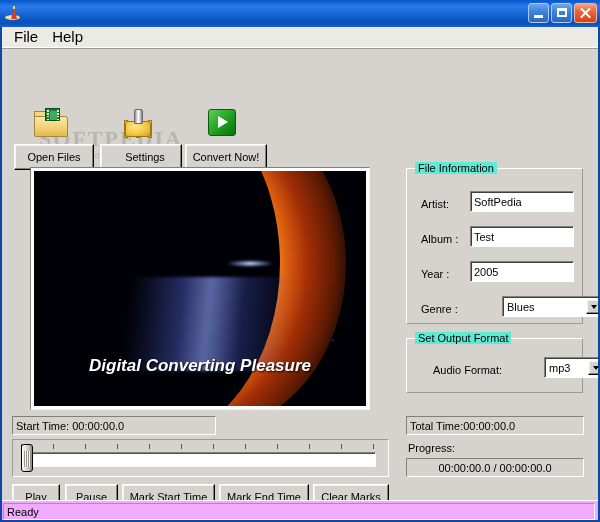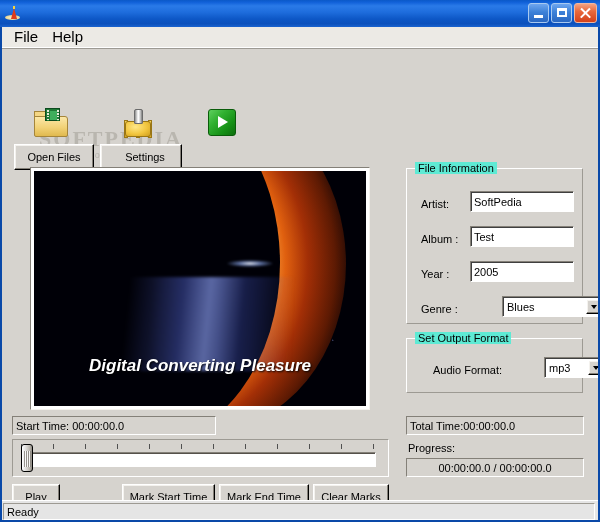--- a/index.html
+++ b/index.html
@@ -544,21 +544,21 @@
     width: 7px; height: 16px;
     background: repeating-linear-gradient(to right, #8a8680 0 1px, #ffffff 1px 2px);
     opacity: .85;
   }
 
   
   .statusbar {
     position: absolute;
     left: 0; bottom: 0;
     width: 596px; height: 20px;
-    background: #e5e5e5;
+    background: #f0abfc;
     border-top: 1px solid #ffffff;
     box-sizing: border-box;
   }
   .status-panel {
     position: absolute;
     left: 1px; top: 2px;
     width: 592px; height: 17px;
     border: 1px solid #9d9a93;
     border-right-color: #ffffff;
     border-bottom-color: #ffffff;
@@ -633,20 +633,23 @@
       <div class="tool-icon ico-play" style="left:206px; top:59px;">
         <div class="sq"></div>
         <div class="tri"></div>
       </div>
 
       <div class="btn" style="position:absolute; left:12px; top:94px; width:80px; height:26px;">
         <span>Open Files</span>
       </div>
       <div class="btn" style="position:absolute; left:98px; top:94px; width:82px; height:26px;padding-left:8px;">
         <span>Settings</span>
+      </div>
+      <div class="btn" style="position:absolute; left:183px; top:94px; width:82px; height:26px;">
+        <span>Convert Now!</span>
       </div>
     </div>
 
     <div class="video-frame">
       <div class="video">
         <div class="v-stars"></div>
         <div class="v-blue-planet"></div>
         <div class="v-blue-speckle"></div>
         <div class="v-crescent"></div>
         <div class="v-crescent-mask"></div>
@@ -719,20 +722,23 @@
       <span>Total Time:00:00:00.0</span>
     </div>
     <div class="lbl" style="left:406px; top:415px;">Progress:</div>
     <div class="static-sunken" style="left:404px; top:431px; width:178px; height:19px; padding-left:0; justify-content:center;">
       <span>00:00:00.0 / 00:00:00.0</span>
     </div>
 
     <div class="btn" style="position:absolute; left:10px; top:457px; width:48px; height:26px;">
       <span>Play</span>
     </div>
+    <div class="btn" style="position:absolute; left:63px; top:457px; width:53px; height:26px;">
+      <span>Pause</span>
+    </div>
     <div class="btn" style="position:absolute; left:120px; top:457px; width:93px; height:26px;">
       <span>Mark Start Time</span>
     </div>
     <div class="btn" style="position:absolute; left:217px; top:457px; width:90px; height:26px;">
       <span>Mark End Time</span>
     </div>
     <div class="btn" style="position:absolute; left:311px; top:457px; width:76px; height:26px;">
       <span>Clear Marks</span>
     </div>
 

